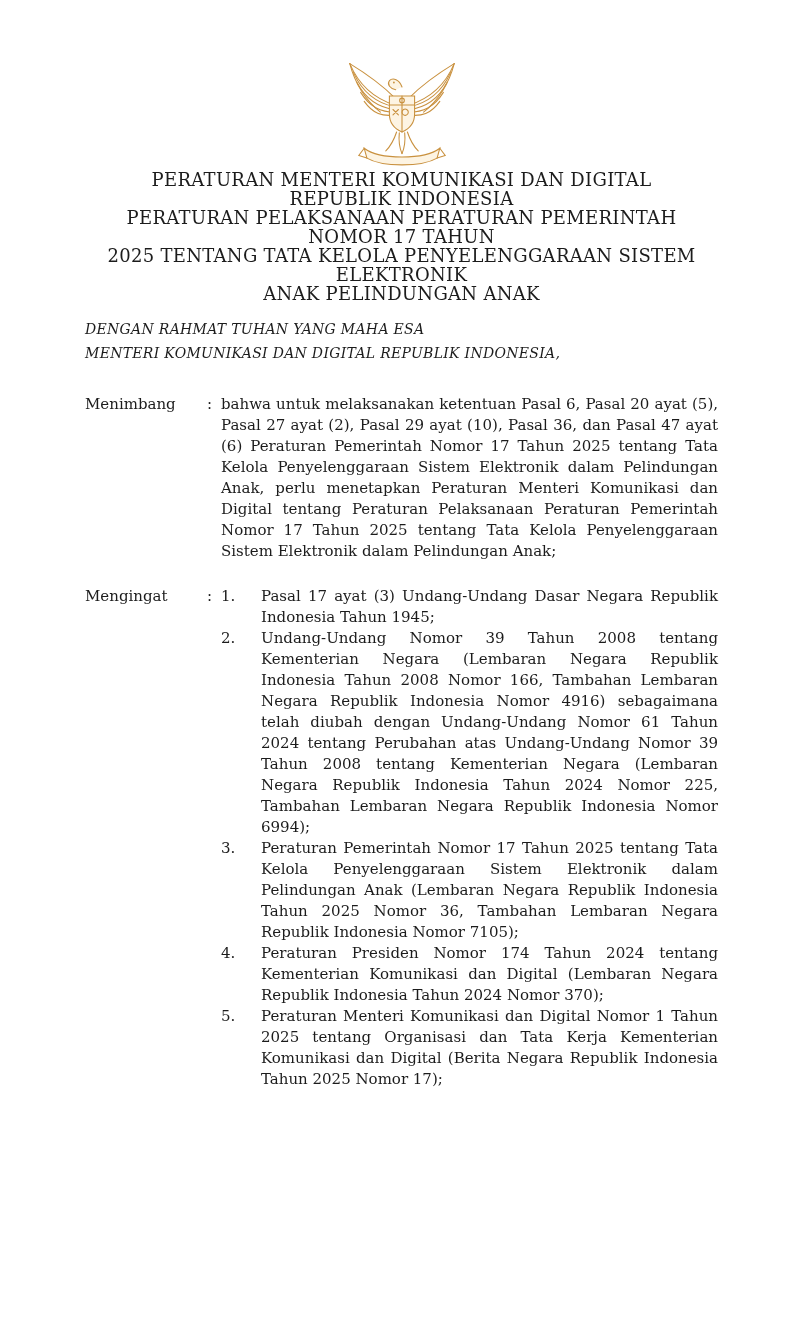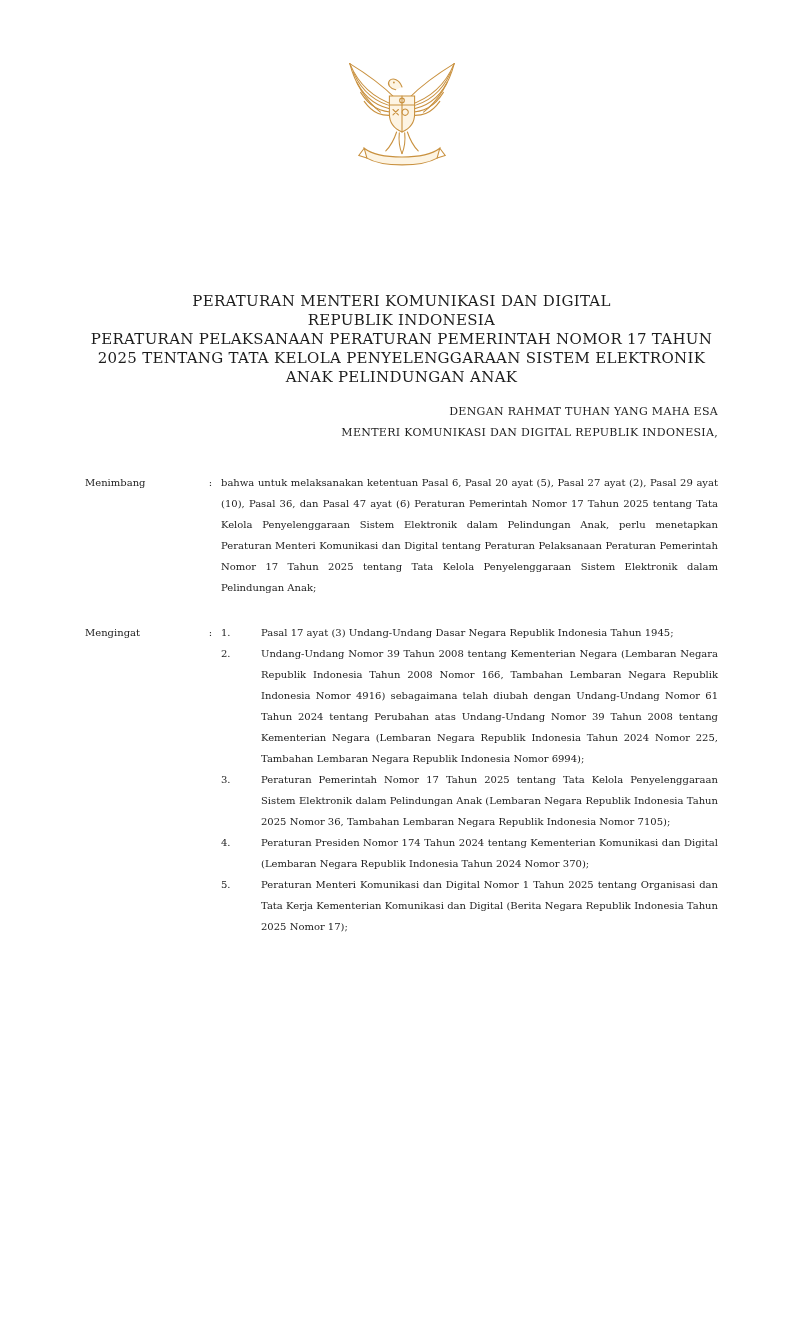--- a/index.html
+++ b/index.html
@@ -14,36 +14,36 @@
   .page {
     padding: 58px 82px 0 85px;
     box-sizing: border-box;
   }
   .emblem-wrap {
     text-align: center;
     height: 112px;
   }
   .emblem-wrap svg { display: inline-block; }
   .title-block {
-    margin-top: 122px;
     text-align: center;
-    font-size: 15px;
+    font-size: 18px;
     line-height: 19px;
     letter-spacing: 0.3px;
   }
   .centered-line {
-    font-size: 11px;
+    font-size: 14px;
     letter-spacing: 0.3px;
-    text-align: right;
+    text-align: left;
+    font-style: italic;
   }
   .invocation { margin-top: 18px; }
   .authority  { margin-top: 8px; }
   .preamble {
     margin-top: 33px;
-    font-size: 10px;
+    font-size: 15px;
     line-height: 21px;
   }
   .pre-row {
     display: grid;
     grid-template-columns: 136px 1fr;
   }
   .pre-row + .pre-row { margin-top: 24px; }
   .row-label {
     display: flex;
     justify-content: space-between;

